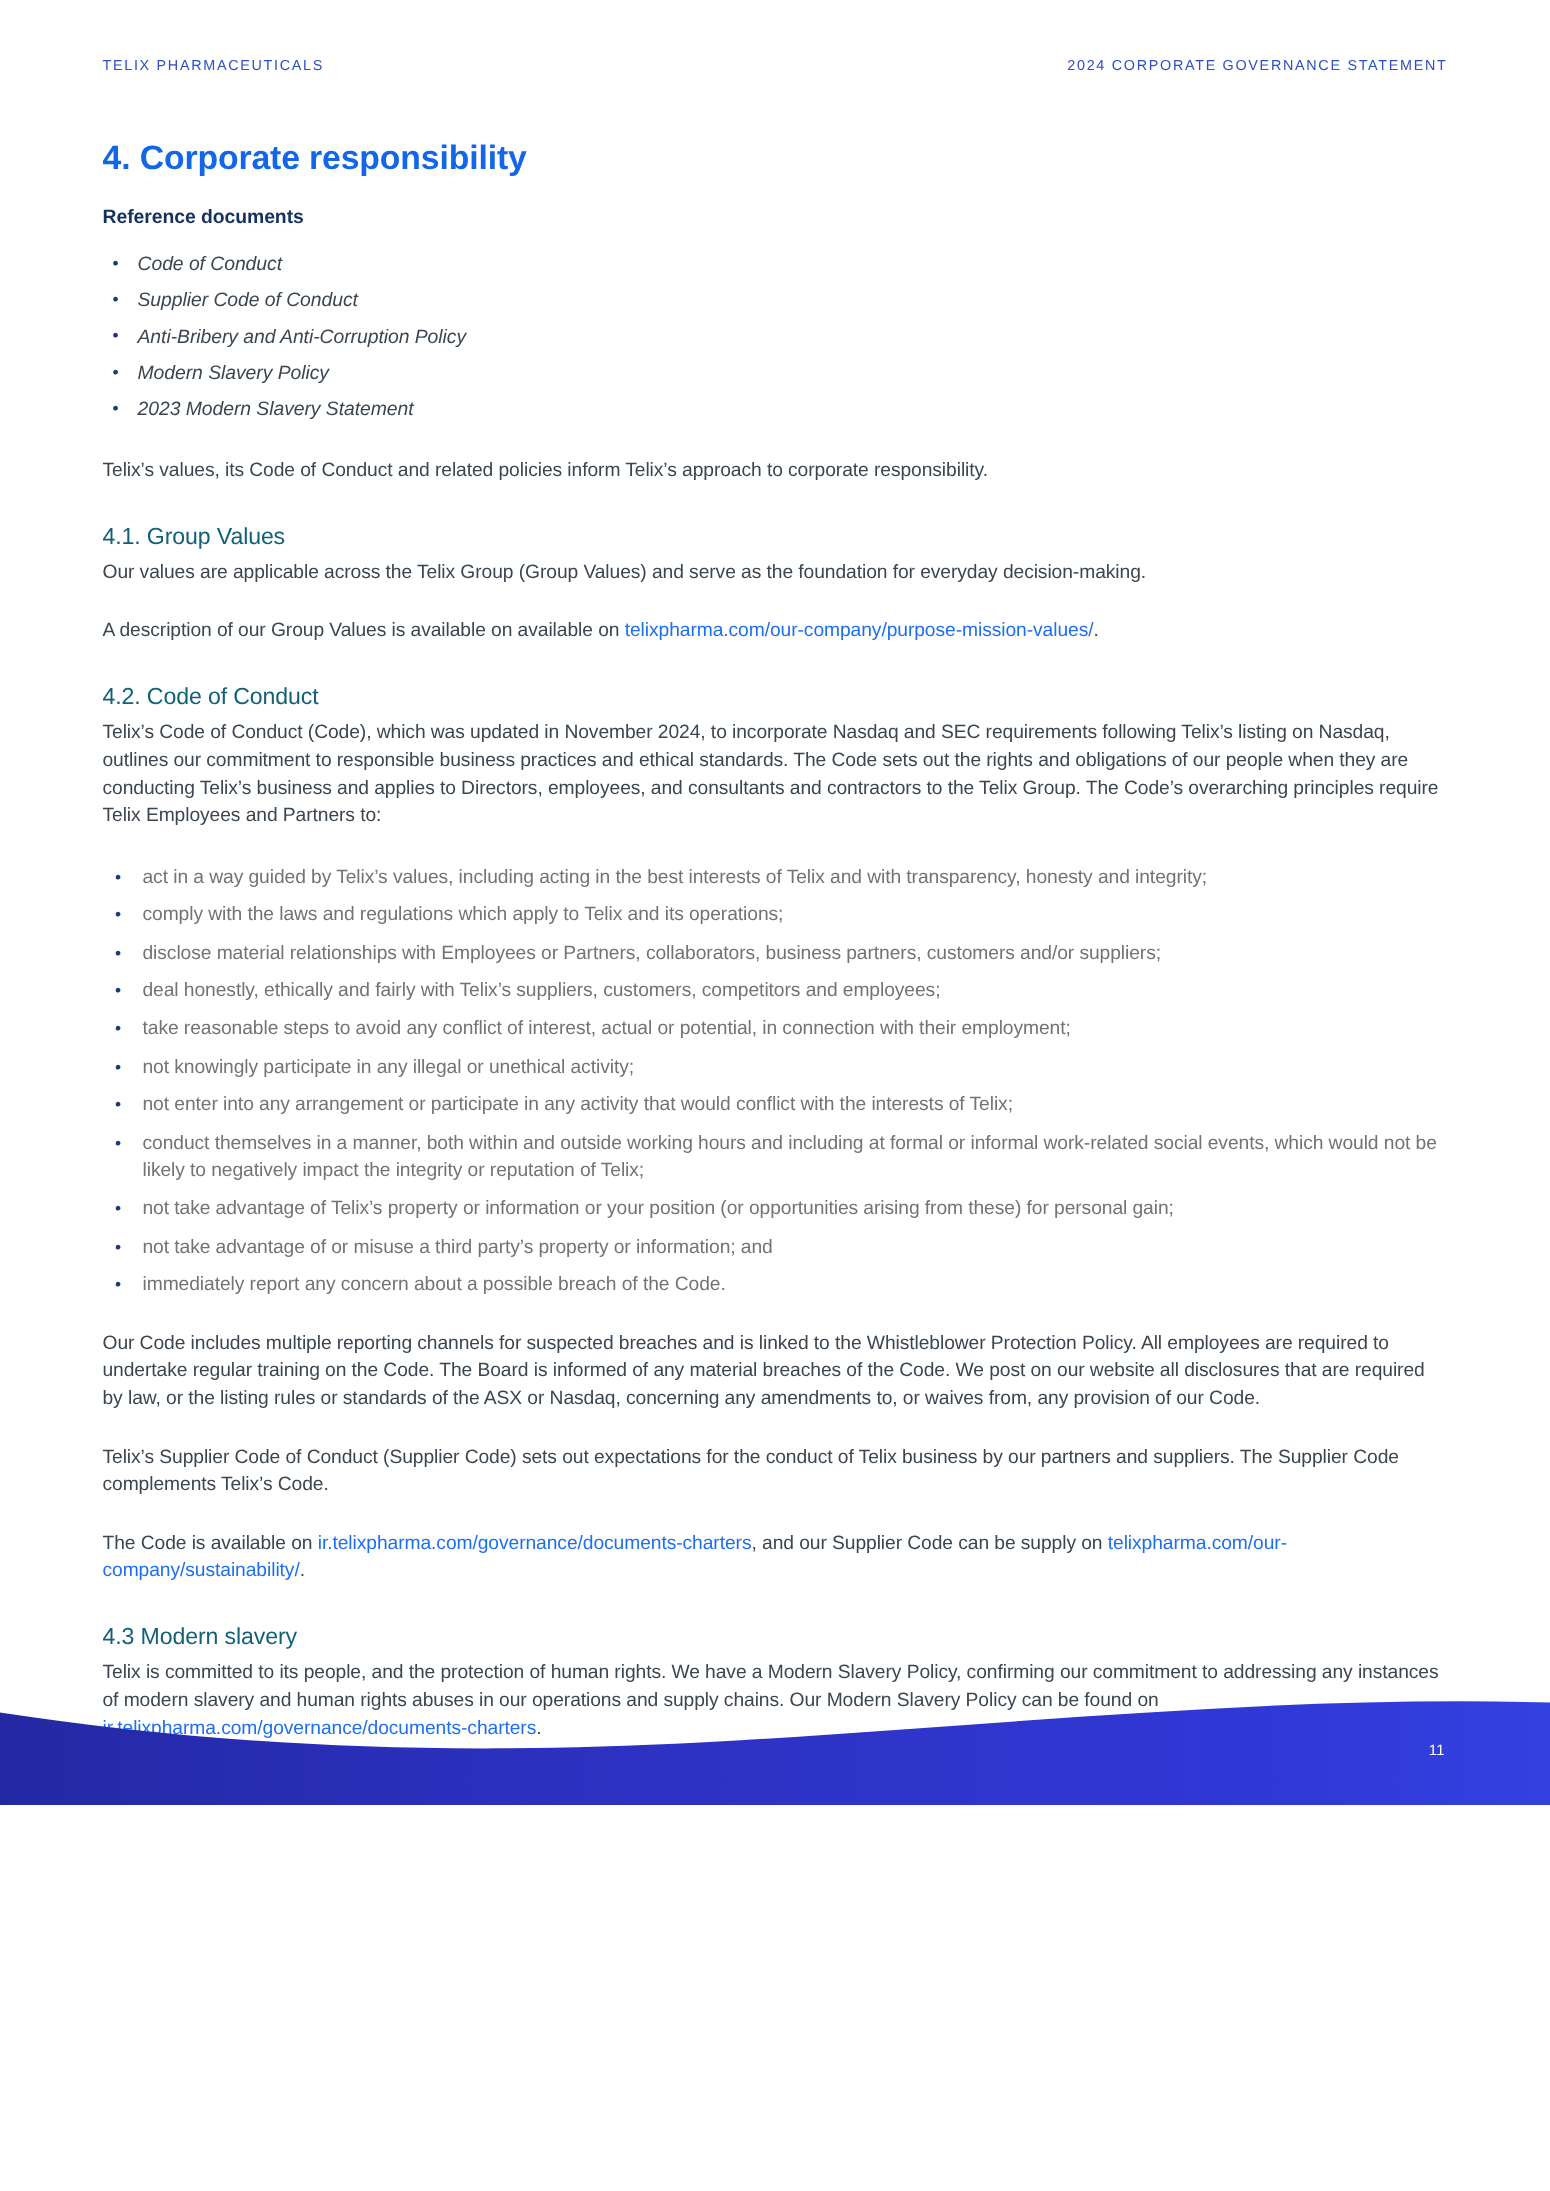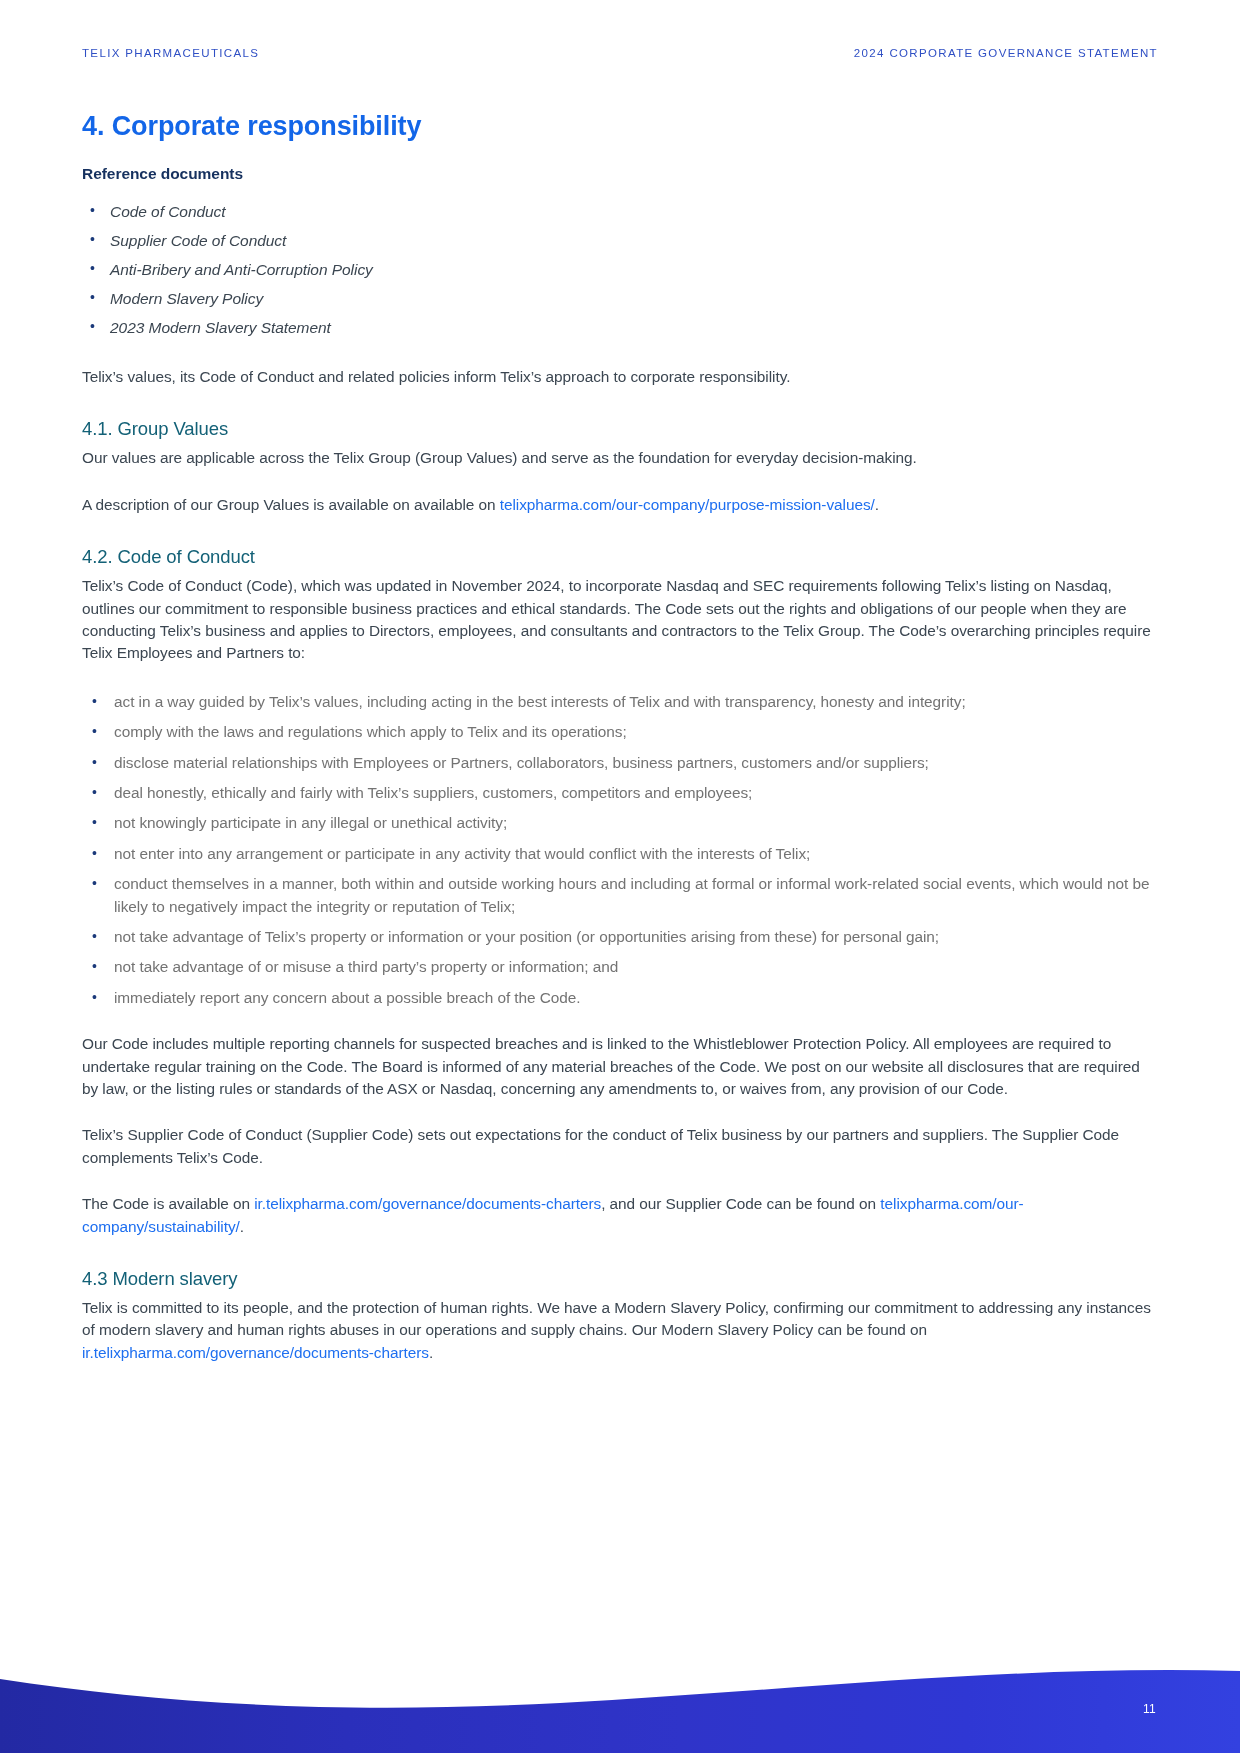--- a/index.html
+++ b/index.html
@@ -12,21 +12,21 @@
   body {
     background: #ffffff;
     font-family: "Liberation Sans", sans-serif;
     position: relative;
     overflow: hidden;
   }
 
   .page {
     position: relative;
     width: 1240px;
-    height: 1753px;
+    height: 1444px;
     background: #ffffff;
   }
 
   
   .running-header {
     position: absolute;
     top: 47px;
     left: 82px;
     right: 82px;
     display: flex;
@@ -199,33 +199,34 @@
 
     <h2 class="sub-heading">4.2. Code of Conduct</h2>
 
     <p class="body-text">Telix’s Code of Conduct (Code), which was updated in November 2024, to incorporate Nasdaq and SEC requirements following Telix’s listing on Nasdaq, outlines our commitment to responsible business practices and ethical standards. The Code sets out the rights and obligations of our people when they are conducting Telix’s business and applies to Directors, employees, and consultants and contractors to the Telix Group. The Code’s overarching principles require Telix Employees and Partners to:</p>
 
     <ul class="rule-list">
       <li>act in a way guided by Telix’s values, including acting in the best interests of Telix and with transparency, honesty and integrity;</li>
       <li>comply with the laws and regulations which apply to Telix and its operations;</li>
       <li>disclose material relationships with Employees or Partners, collaborators, business partners, customers and/or suppliers;</li>
       <li>deal honestly, ethically and fairly with Telix’s suppliers, customers, competitors and employees;</li>
+      <li>take reasonable steps to avoid any conflict of interest, actual or potential, in connection with their employment;</li>
       <li>not knowingly participate in any illegal or unethical activity;</li>
       <li>not enter into any arrangement or participate in any activity that would conflict with the interests of Telix;</li>
       <li>conduct themselves in a manner, both within and outside working hours and including at formal or informal work-related social events, which would not be likely to negatively impact the integrity or reputation of Telix;</li>
       <li>not take advantage of Telix’s property or information or your position (or opportunities arising from these) for personal gain;</li>
       <li>not take advantage of or misuse a third party’s property or information; and</li>
       <li>immediately report any concern about a possible breach of the Code.</li>
     </ul>
 
     <p class="body-text gap-para">Our Code includes multiple reporting channels for suspected breaches and is linked to the Whistleblower Protection Policy. All employees are required to undertake regular training on the Code. The Board is informed of any material breaches of the Code. We post on our website all disclosures that are required by law, or the listing rules or standards of the ASX or Nasdaq, concerning any amendments to, or waives from, any provision of our Code.</p>
 
     <p class="body-text gap-para">Telix’s Supplier Code of Conduct (Supplier Code) sets out expectations for the conduct of Telix business by our partners and suppliers. The Supplier Code complements Telix’s Code.</p>
 
-    <p class="body-text gap-para"><span>The Code is available on </span><a class="doc-link" href="#">ir.telixpharma.com/governance/documents-charters</a><span>, and our Supplier Code can be found on </span><a class="doc-link" href="#">telixpharma.com/our-company/sustainability/</a><span>.</span></p>
+    <p class="body-text gap-para"><span>The Code is available on </span><a class="doc-link" href="#">ir.telixpharma.com/governance/documents-charters</a><span>, and our Supplier Code can be supply on </span><a class="doc-link" href="#">telixpharma.com/our-company/sustainability/</a><span>.</span></p>
 
     <h2 class="sub-heading">4.3 Modern slavery</h2>
 
     <p class="body-text"><span>Telix is committed to its people, and the protection of human rights. We have a Modern Slavery Policy, confirming our commitment to addressing any instances of modern slavery and human rights abuses in our operations and supply chains. Our Modern Slavery Policy can be found on </span><a class="doc-link" href="#">ir.telixpharma.com/governance/documents-charters</a><span>.</span></p>
 
   </div>
 
   <div class="wave-wrap">
     <svg viewBox="0 0 1240 120" preserveAspectRatio="none" xmlns="http://www.w3.org/2000/svg">
       <defs>

